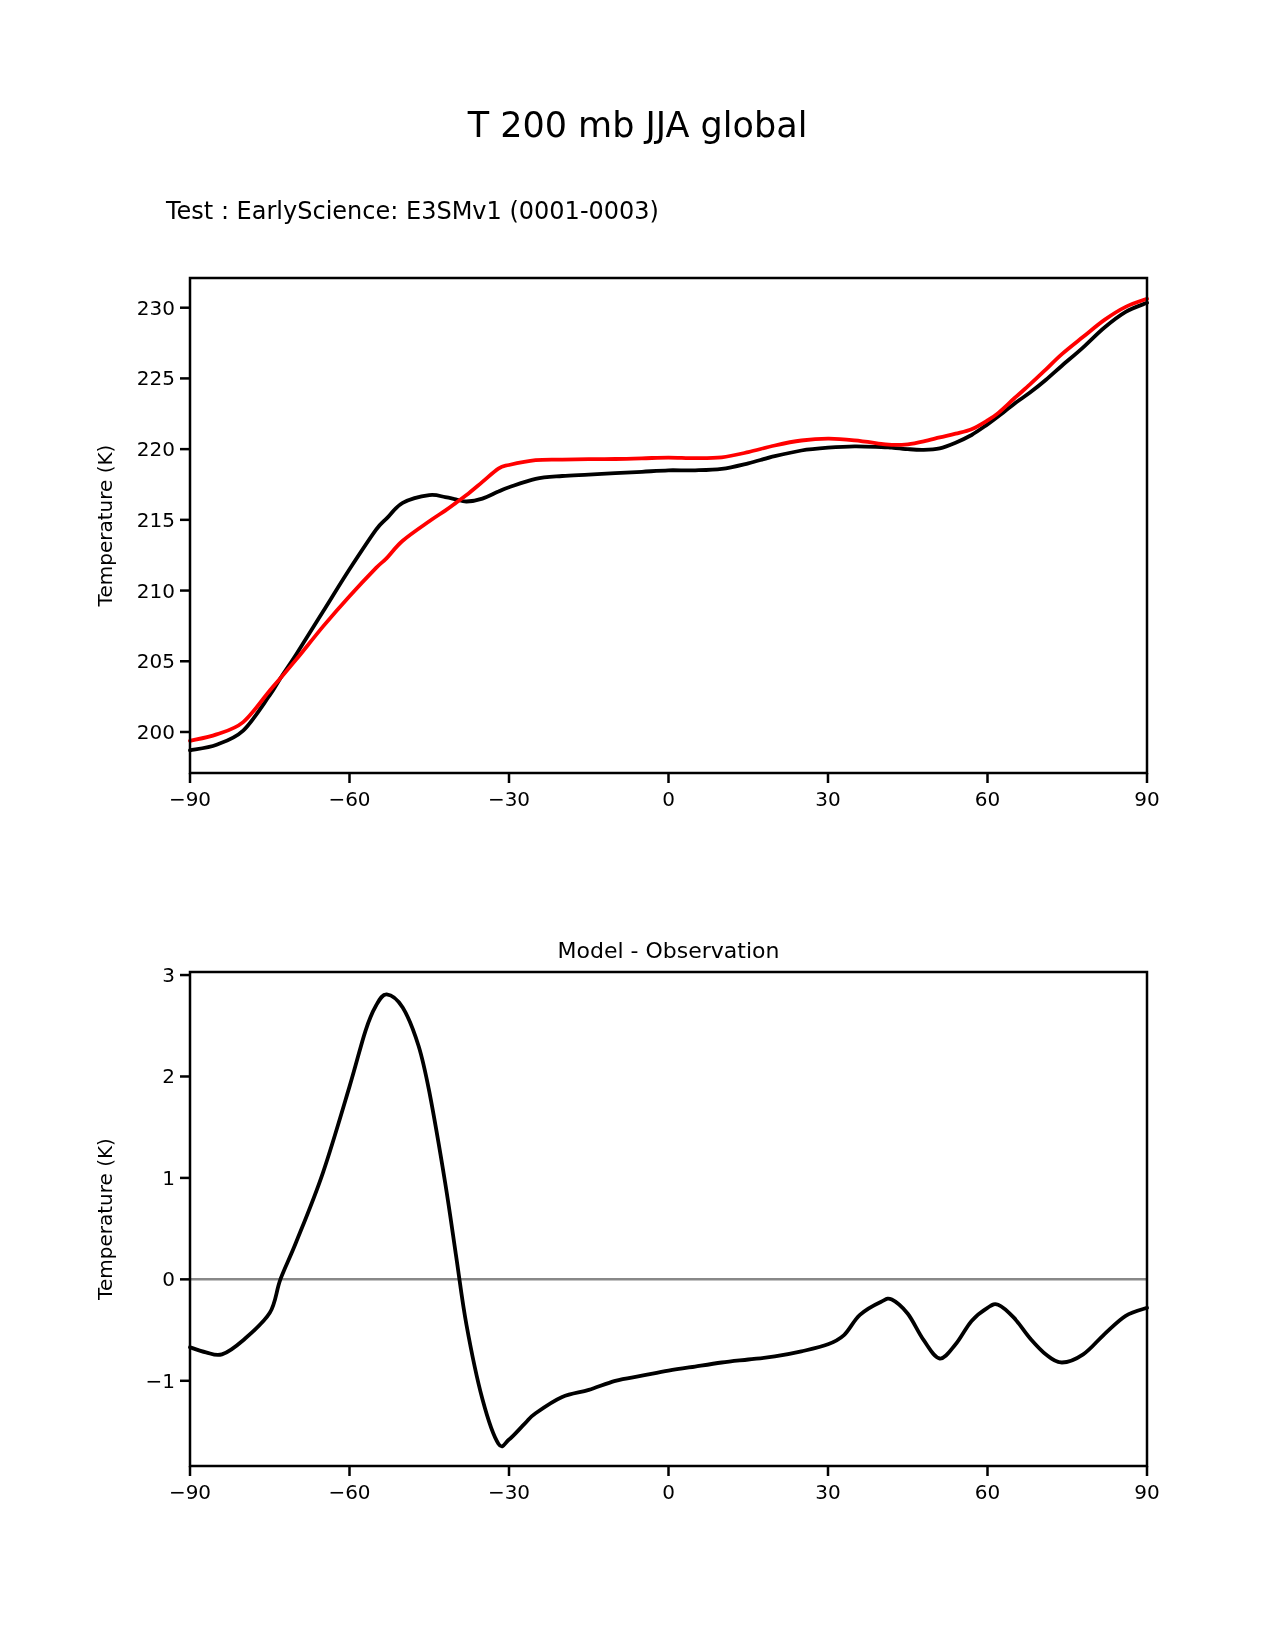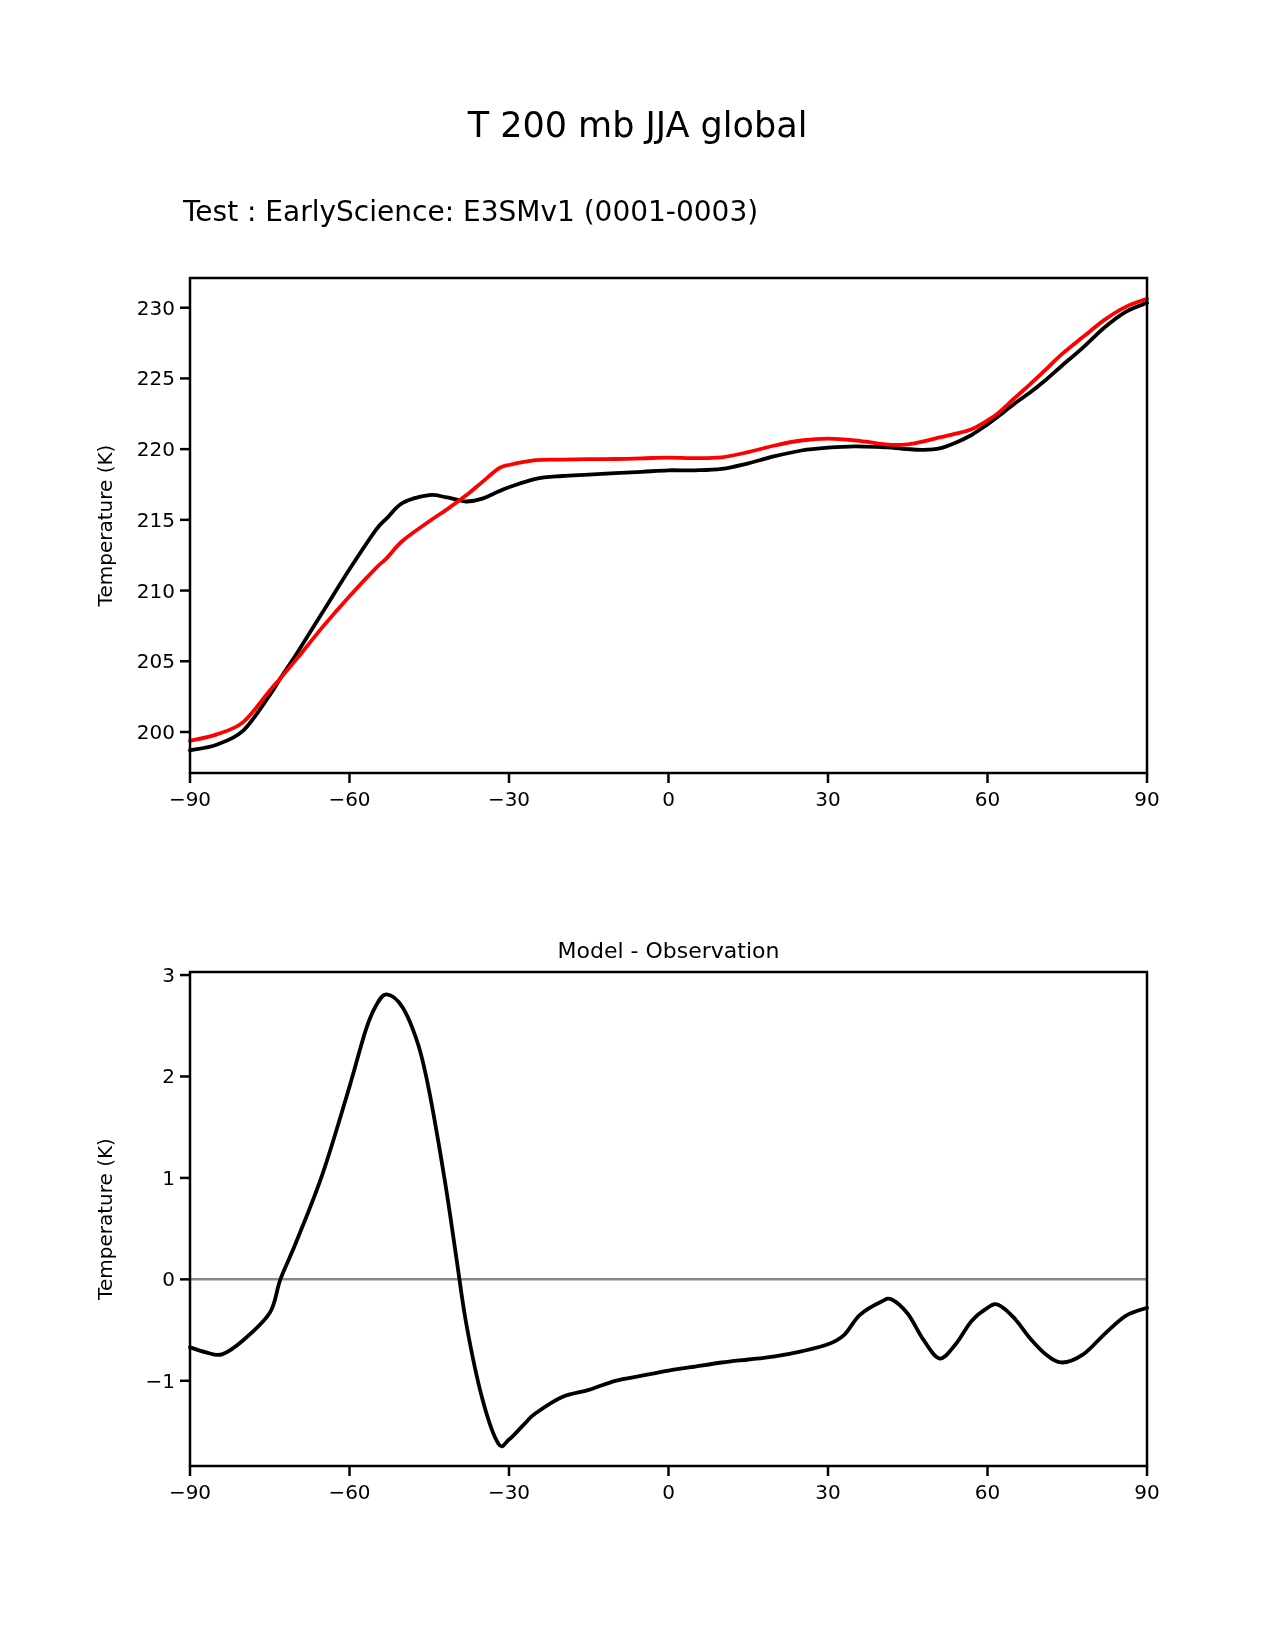--- a/index.html
+++ b/index.html
@@ -18,23 +18,23 @@
     top: 74px;
     left: 0;
     width: 100%;
     text-align: center;
     font-size: 35px;
     line-height: 40px;
     color: #000;
   }
   .subtitle-block {
     position: absolute;
-    left: 183px;
+    left: 166px;
     top: 166px;
-    font-size: 28px;
+    font-size: 24px;
     line-height: 29px;
     white-space: nowrap;
   }
   svg.chart-canvas {
     position: absolute;
     left: 0;
     top: 0;
   }
   svg text {
     font-family: "DejaVu Sans", sans-serif;

